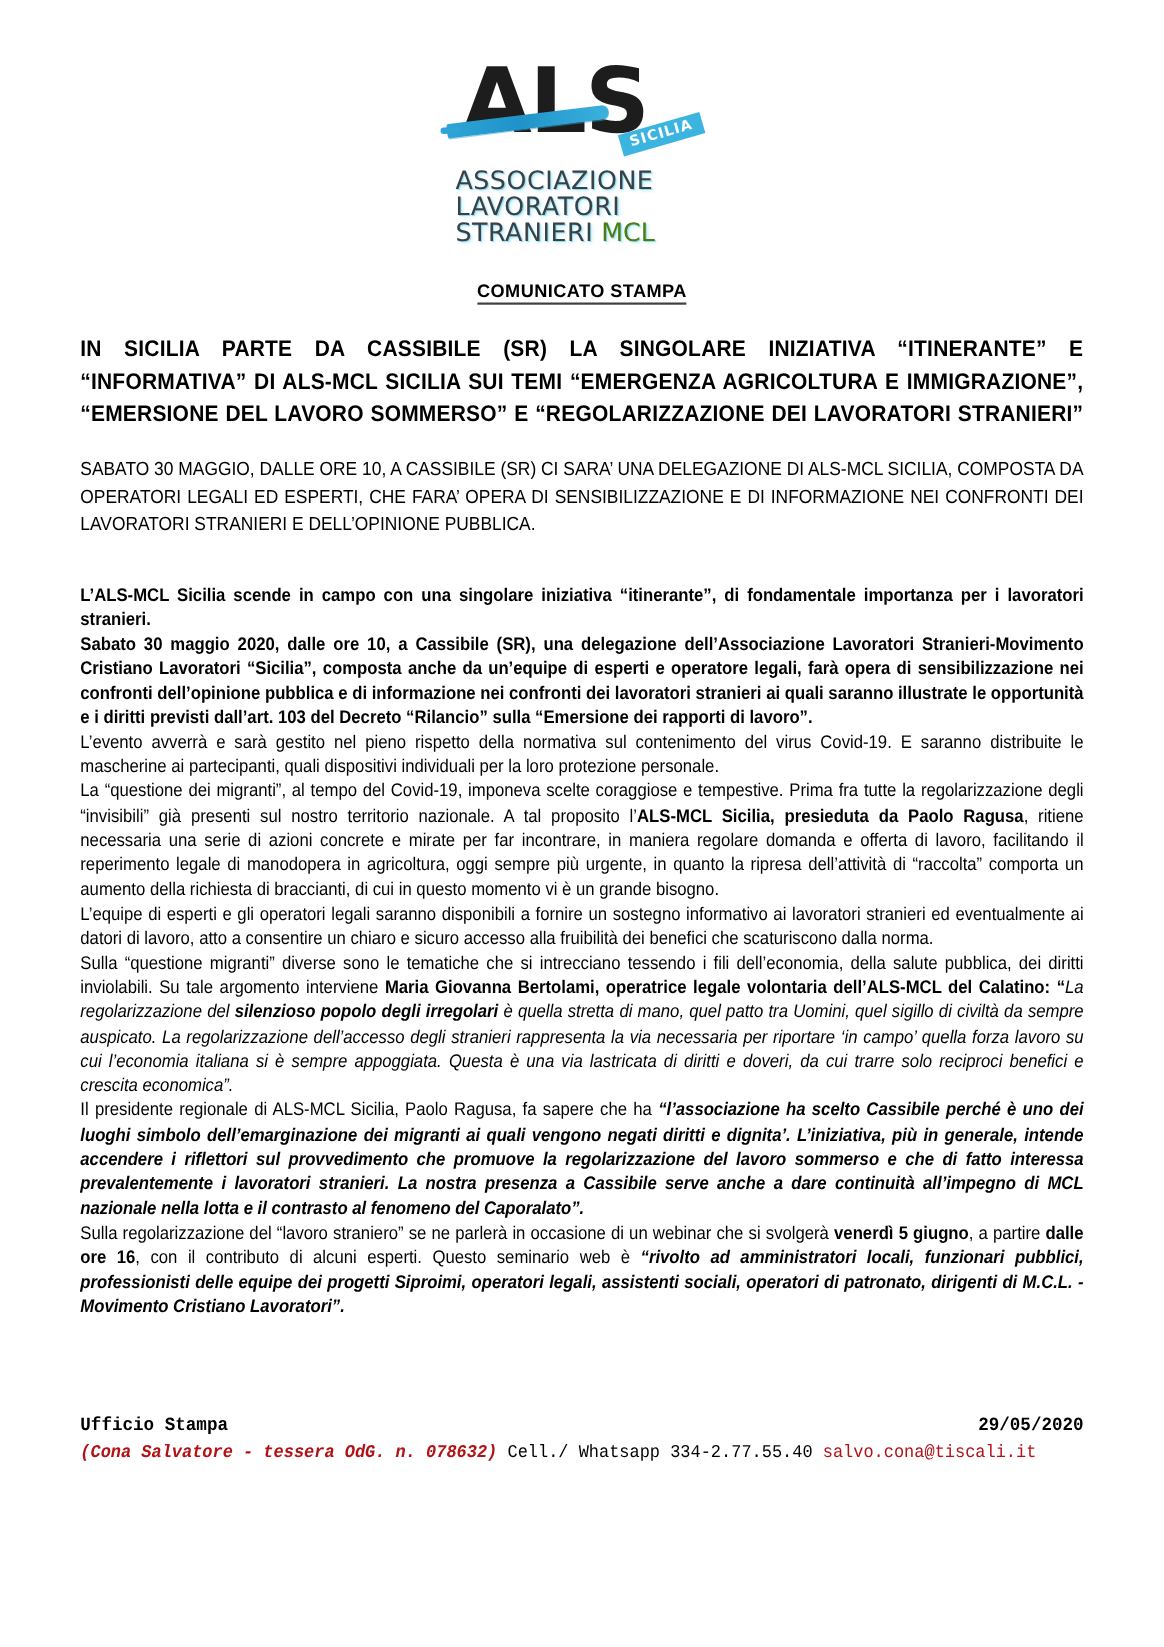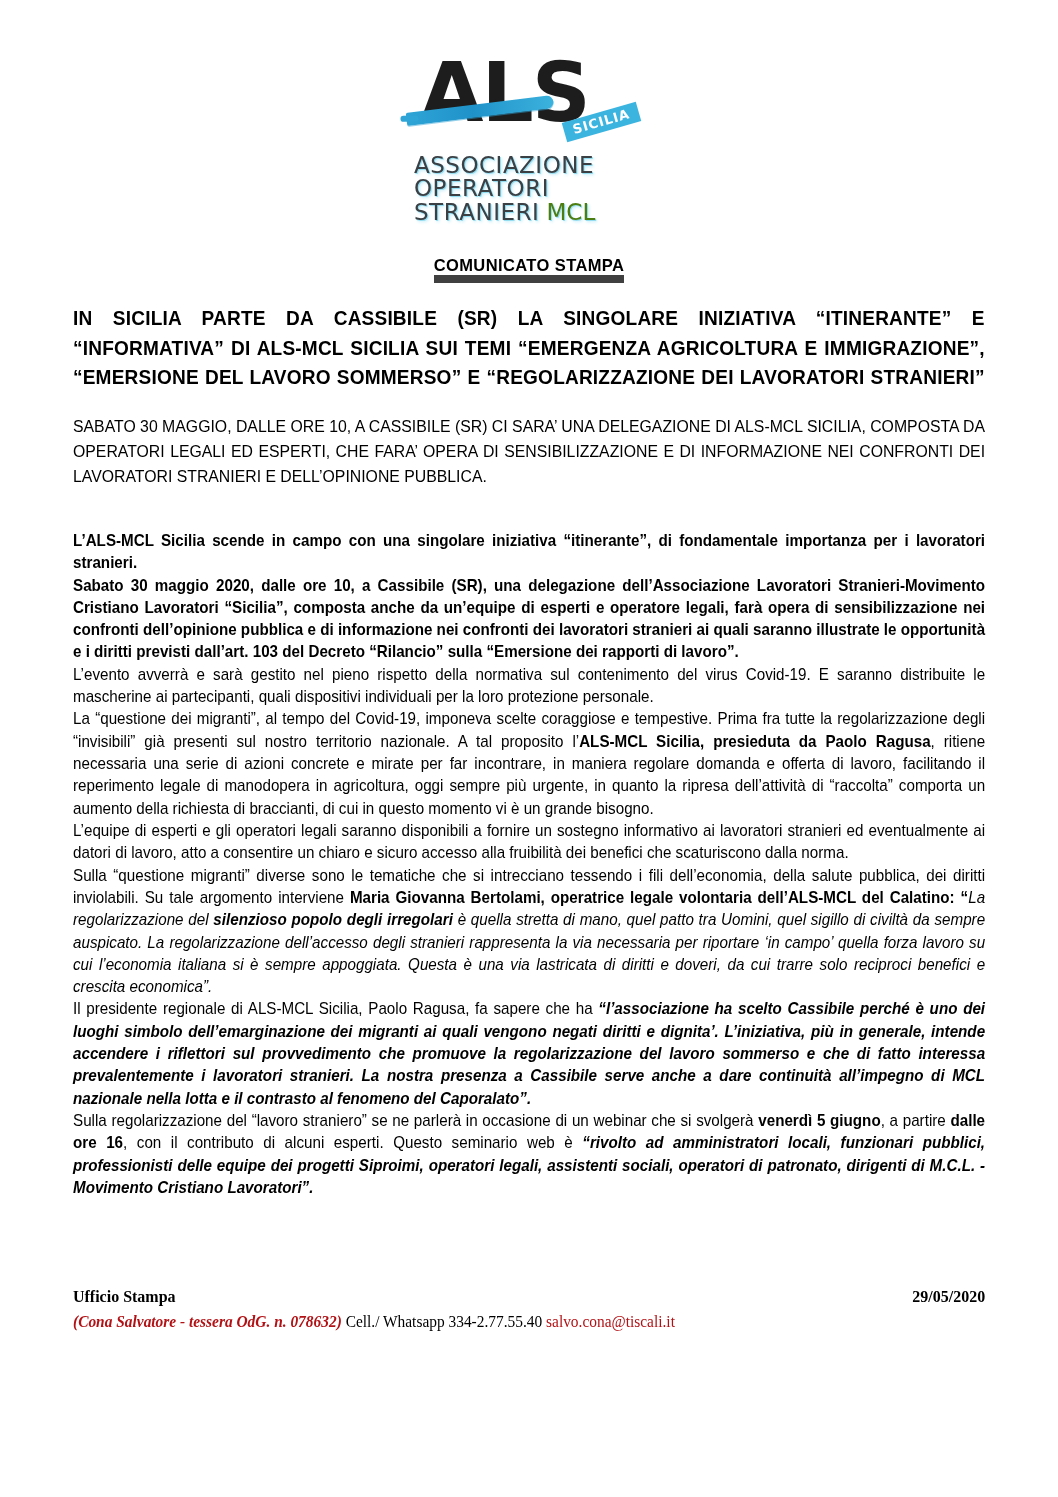--- a/index.html
+++ b/index.html
@@ -119,21 +119,21 @@
   }
   .kicker {
     text-align: center;
     font-family: "Liberation Sans", sans-serif;
     font-weight: bold;
     font-size: 16.5px;
     letter-spacing: 0.4px;
     margin: 0 0 28px 0;
   }
   .kicker span {
-    border-bottom: 8px solid #404040;
+    border-bottom: 2px solid #404040;
     padding-bottom: 1px;
   }
   .headline {
     font-family: "Liberation Sans Narrow", "Liberation Sans", sans-serif;
     font-weight: bold;
     font-size: 20.5px;
     line-height: 1.44;
     text-align: justify;
     text-align-last: justify;
     transform: scaleX(0.93);
@@ -169,21 +169,21 @@
   .para b      { font-weight: bold; }
   .para i      { font-style: italic; }
   .para .bi    { font-weight: bold; font-style: italic; }
 
   
   .footer {
     position: absolute;
     left: 73px;
     top: 1287px;
     width: 912px;
-    font-family: Liberation Serif, serif;
+    font-family: Liberation Mono, monospace;
   }
   .footer-row1 {
     display: flex;
     justify-content: space-between;
     align-items: baseline;
     font-size: 17px;
     font-weight: bold;
     transform: scaleX(0.94);
     transform-origin: left top;
     width: 106.4%;
@@ -213,21 +213,21 @@
 
   <div class="logo-block">
     <div class="logo-inner">
       <div class="logo-als-wrap">
         <div class="logo-als">ALS</div>
         <div class="logo-brush"></div>
         <div class="logo-badge">SICILIA</div>
       </div>
       <div class="logo-sub">
         <div>ASSOCIAZIONE</div>
-        <div>OPERATORI</div>
+        <div>LAVORATORI</div>
         <div><span>STRANIERI</span><span class="mcl"> MCL</span></div>
       </div>
     </div>
   </div>
 
   <div class="doc-body">
 
     <div class="kicker"><span>COMUNICATO  STAMPA</span></div>
 
     <h1 class="headline">IN SICILIA PARTE DA CASSIBILE (SR) LA SINGOLARE INIZIATIVA “ITINERANTE” E “INFORMATIVA” DI ALS-MCL SICILIA SUI TEMI “EMERGENZA AGRICOLTURA E IMMIGRAZIONE”, “EMERSIONE DEL LAVORO SOMMERSO” E “REGOLARIZZAZIONE DEI LAVORATORI STRANIERI”</h1>

